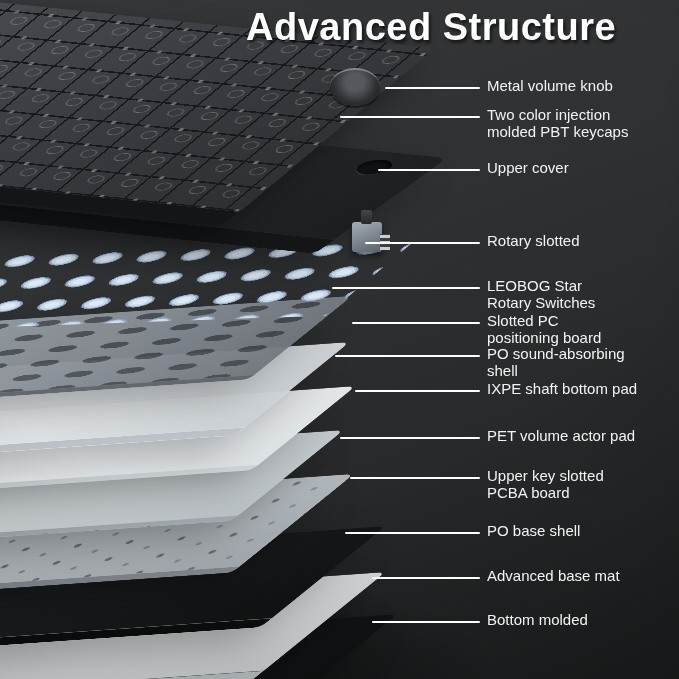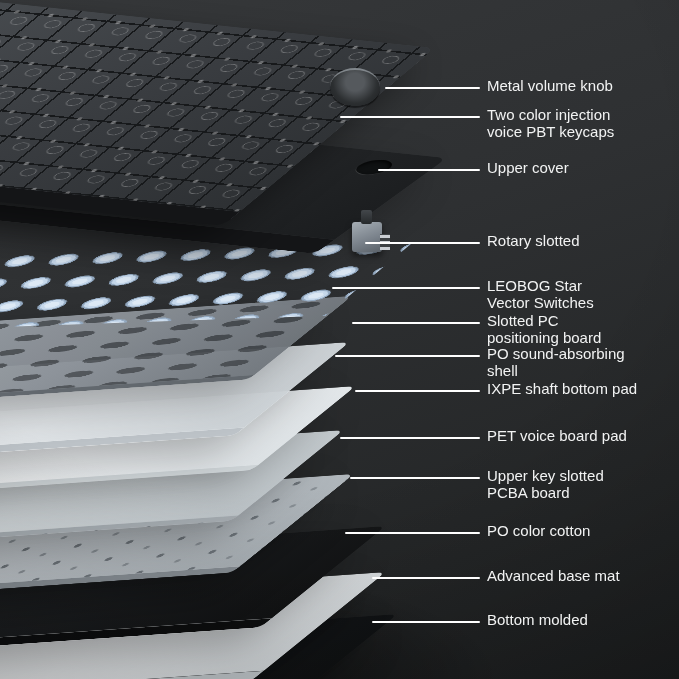--- a/index.html
+++ b/index.html
@@ -137,69 +137,70 @@
   <div class="plate switches"></div>
   <div class="plate upper-cover">
     <div class="cover-hole"></div>
   </div>
   <div class="plate keycaps"></div>
   <div class="knob"></div>
   <div class="encoder"></div>
 
   <div class="vignette"></div>
 
+  <div class="title">Advanced Structure</div>
 
   <div class="row r1">
     <div class="lead"></div>
     <div class="lbl">Metal volume knob</div>
   </div>
   <div class="row r2">
     <div class="lead"></div>
     <div class="lbl">Two color injection
-voice PBT keycaps</div>
+molded PBT keycaps</div>
   </div>
   <div class="row r3">
     <div class="lead"></div>
     <div class="lbl">Upper cover</div>
   </div>
   <div class="row r4">
     <div class="lead"></div>
     <div class="lbl">Rotary slotted</div>
   </div>
   <div class="row r5">
     <div class="lead"></div>
     <div class="lbl">LEOBOG Star
-Vector Switches</div>
+Rotary Switches</div>
   </div>
   <div class="row r6">
     <div class="lead"></div>
     <div class="lbl">Slotted PC
 positioning board</div>
   </div>
   <div class="row r7">
     <div class="lead"></div>
     <div class="lbl">PO sound-absorbing
 shell</div>
   </div>
   <div class="row r8">
     <div class="lead"></div>
     <div class="lbl">IXPE shaft bottom pad</div>
   </div>
   <div class="row r9">
     <div class="lead"></div>
-    <div class="lbl">PET voice board pad</div>
+    <div class="lbl">PET volume actor pad</div>
   </div>
   <div class="row r10">
     <div class="lead"></div>
     <div class="lbl">Upper key slotted
 PCBA board</div>
   </div>
   <div class="row r11">
     <div class="lead"></div>
-    <div class="lbl">PO color cotton</div>
+    <div class="lbl">PO base shell</div>
   </div>
   <div class="row r12">
     <div class="lead"></div>
     <div class="lbl">Advanced base mat</div>
   </div>
   <div class="row r13">
     <div class="lead"></div>
     <div class="lbl">Bottom molded</div>
   </div>
 

